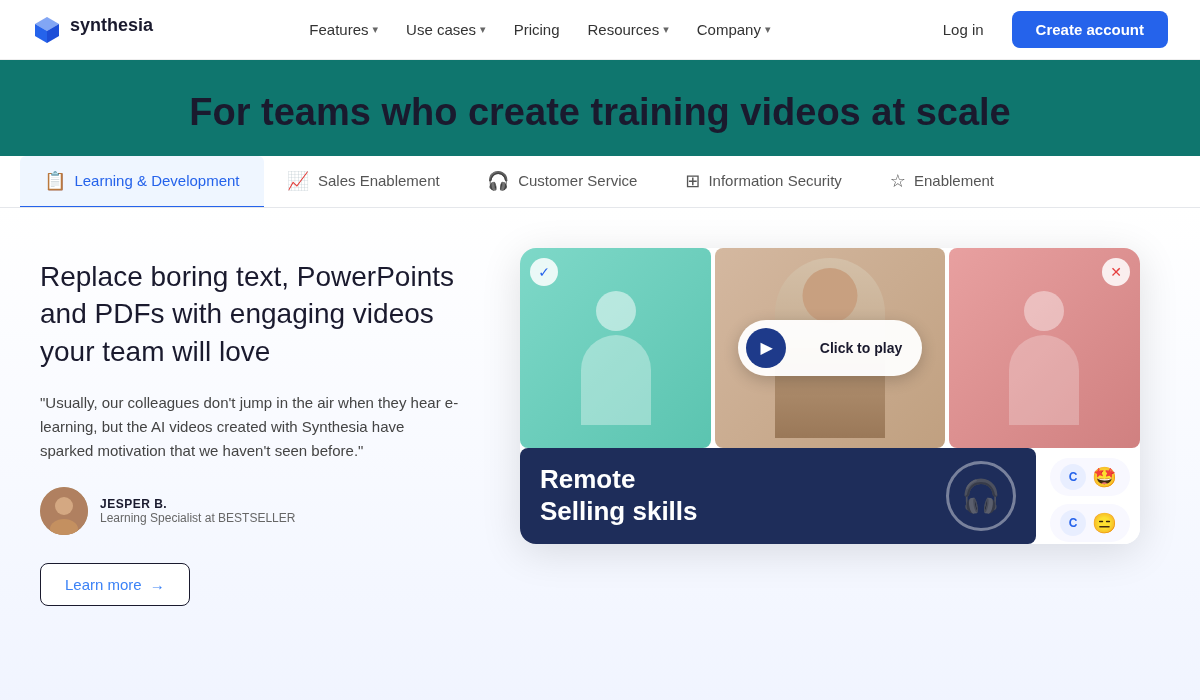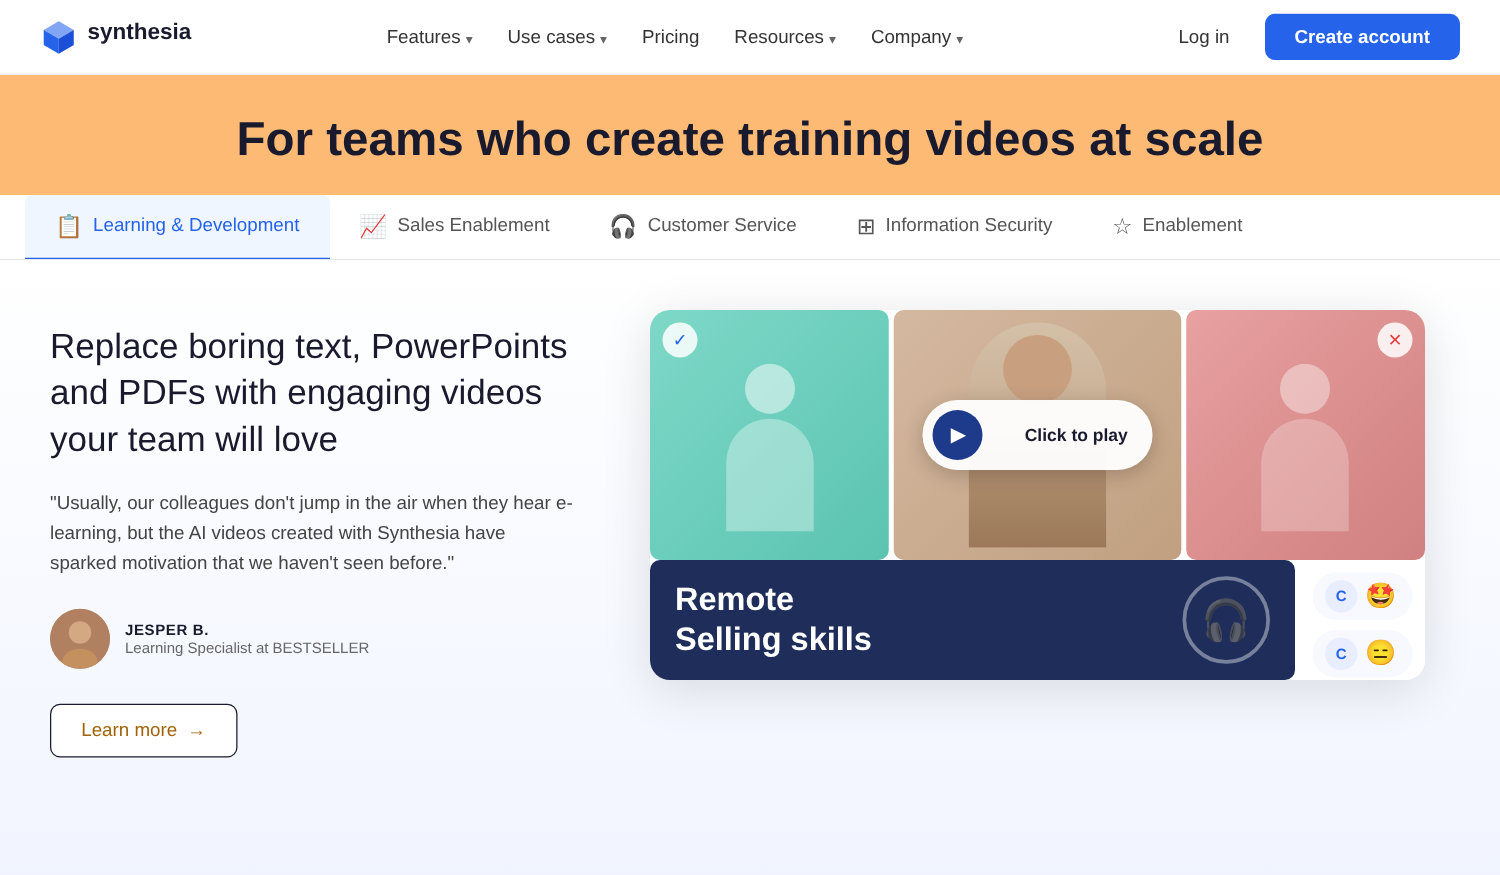--- a/index.html
+++ b/index.html
@@ -9,33 +9,33 @@
     .navbar {
       display: flex; align-items: center; justify-content: space-between;
       padding: 0 32px; height: 60px; border-bottom: 1px solid #eee; background: #fff;
       position: relative; z-index: 10;
     }
     .nav-logo { display: flex; align-items: flex-start; gap: 8px; }
     .nav-logo-icon { width: 30px; height: 30px; }
     .nav-logo-text { font-size: 18px; font-weight: 600; color: #1a1a2e; }
     .nav-links { display: flex; align-items: center; gap: 4px; }
     .nav-item {
-      display: flex; align-items: flex-end; gap: 4px;
+      display: flex; align-items: center; gap: 4px;
       padding: 6px 12px; border-radius: 6px; cursor: pointer;
       font-size: 15px; color: #333; font-weight: 500;
     }
     .nav-item .chevron { font-size: 11px; color: #666; }
     .nav-actions { display: flex; align-items: center; gap: 12px; }
     .btn-login { font-size: 15px; color: #333; background: none; border: none; cursor: pointer; padding: 8px 16px; font-weight: 500; }
     .btn-create { background: #2563eb; color: #fff; border: none; border-radius: 8px; padding: 10px 24px; font-size: 15px; font-weight: 600; cursor: pointer; }
 
     
     .page-title-section {
       text-align: center; padding: 30px 20px 20px;
-      background: #fdba74;
+      background: #0f766e;
     }
     .page-title-text { font-size: 38px; font-weight: 700; color: #1a1a2e; line-height: 1.2; }
 
     
     .tabs-section {
       display: flex; align-items: center; border-bottom: 1px solid #e5e7eb;
       padding: 0 20px; background: #fff;
       overflow-x: auto;
     }
     .tab-item {
@@ -65,21 +65,21 @@
       flex-shrink: 0;
       display: flex; align-items: center; justify-content: center;
       font-size: 20px; color: #fff; font-weight: 600;
     }
     .author-info {}
     .author-name { font-size: 12px; font-weight: 700; color: #1a1a2e; text-transform: uppercase; letter-spacing: 0.5px; }
     .author-title { font-size: 12px; color: #666; }
     .btn-learn-more {
       display: inline-flex; align-items: center; gap: 8px;
       padding: 12px 24px; border: 1.5px solid #1a1a2e; border-radius: 8px;
-      background: #fff; font-size: 15px; font-weight: 500; cursor: pointer; color: #a16207;
+      background: #fff; font-size: 15px; font-weight: 500; cursor: pointer; color: #3b82f6;
     }
 
     
     .right-content { flex: 1; position: relative; }
     .video-container {
       background: #fff; border-radius: 16px; box-shadow: 0 8px 40px rgba(0,0,0,0.12);
       overflow: hidden; width: 100%; max-width: 620px;
     }
 
     .video-top { display: flex; gap: 4px; height: 200px; }

